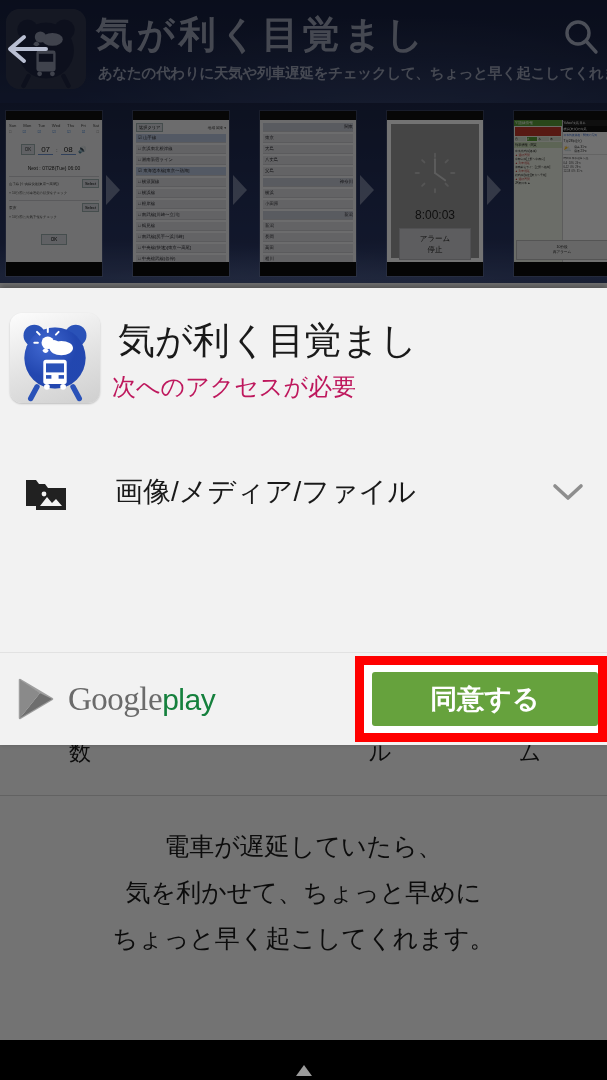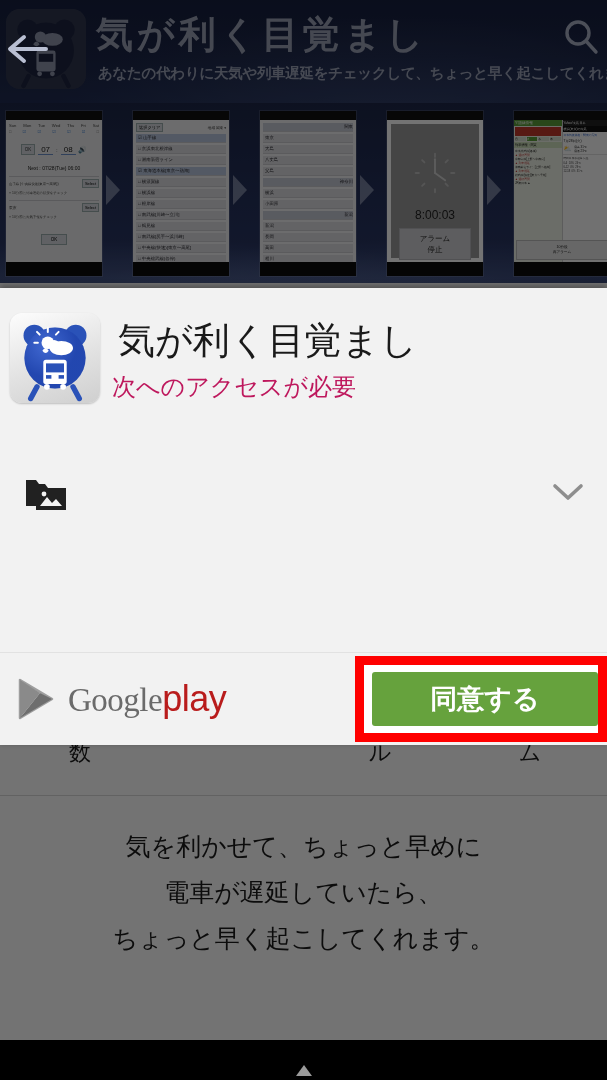--- a/index.html
+++ b/index.html
@@ -80,21 +80,21 @@
   .perm-icon{position:absolute;left:24px;top:50%;transform:translateY(-50%);width:48px;height:48px;}
   .perm-label{position:absolute;left:115px;top:50%;transform:translateY(-50%);
         font-size:28px;color:#1a1a1a;white-space:nowrap;}
   .perm-chev{position:absolute;right:22px;top:50%;transform:translateY(-50%);width:34px;height:22px;}
 
   .dlg-footer{position:absolute;left:0;bottom:0;width:607px;height:92px;border-top:1px solid #e2e2e2;}
   .gplay{position:absolute;left:12px;top:50%;transform:translateY(-50%);
         display:flex;align-items:center;gap:8px;}
   .gplay-word{font-family:"Liberation Serif","DejaVu Serif",serif;font-size:33px;color:#6b6b6b;
         letter-spacing:-.5px;}
-  .gplay-word .g2{font-family:"Liberation Sans","DejaVu Sans",sans-serif;font-size:36px;color:#b91c1c;}
+  .gplay-word .g2{font-family:"Liberation Sans","DejaVu Sans",sans-serif;font-size:30px;color:#15803d;}
   .hl-box{position:absolute;left:355px;top:656px;width:252px;height:86px;
         border:9px solid #ff0000;box-sizing:border-box;background:#fff;}
   .agree-btn{position:absolute;left:372px;top:672px;width:226px;height:54px;background:#66a23d;
         border:0;border-radius:3px;color:#fff;font-size:27px;font-weight:bold;cursor:pointer;
         font-family:inherit;}
 
   
   .navbar{position:absolute;left:0;bottom:0;width:607px;height:40px;background:#000;}
   .nav-up{position:absolute;left:50%;bottom:2px;transform:translateX(-50%);width:22px;height:16px;}
 </style>
@@ -315,22 +315,22 @@
 
   <div class="under-content">
     <div class="divider" style="top:196px"></div>
     <div class="meta-row">
       <div class="meta-cell" style="left:20px">数</div>
       <div class="meta-cell" style="left:320px">ル</div>
       <div class="meta-cell" style="left:470px">ム</div>
     </div>
     <div class="divider" style="top:512px"></div>
     <div class="desc">
+      <div>電車が遅延していたら、</div>
       <div>気を利かせて、ちょっと早めに</div>
-      <div>電車が遅延していたら、</div>
       <div>ちょっと早く起こしてくれます。</div>
     </div>
   </div>
 </div>
 
 <div class="veil"></div>
 
 <div class="dialog">
 
   <div class="dlg-head">
@@ -371,20 +371,21 @@
     <div class="dlg-sub">次へのアクセスが必要</div>
   </div>
 
   <div class="perm" style="top:162px">
     <svg class="perm-icon" viewBox="0 0 48 48" aria-hidden="true">
       <path d="M2 12 h10 l3 4 h6 v22 H2 Z" fill="#212121"></path>
       <path d="M12 16 h9 l3 4 h18 v22 H12 Z" fill="#212121"></path>
       <path d="M16 38 l7-9 5 6 4-4 6 7 z" fill="#f2f2f2"></path>
       <circle cx="20" cy="26" r="2.4" fill="#f2f2f2"></circle>
     </svg>
+    <div class="perm-label">画像/メディア/ファイル</div>
     <svg class="perm-chev" viewBox="0 0 34 22" aria-hidden="true">
       <path d="M4 5 L17 17 L30 5" stroke="#8e8e8e" stroke-width="3.6" fill="none" stroke-linecap="round" stroke-linejoin="round"></path>
     </svg>
   </div>
 
 
   <div class="dlg-footer">
     <div class="gplay">
       <svg width="48" height="46" viewBox="0 0 48 46" aria-hidden="true">
         <path d="M8 4 L8 42 L40 23 Z" fill="none" stroke="#9e9e9e" stroke-width="2.5" stroke-linejoin="round"></path>

